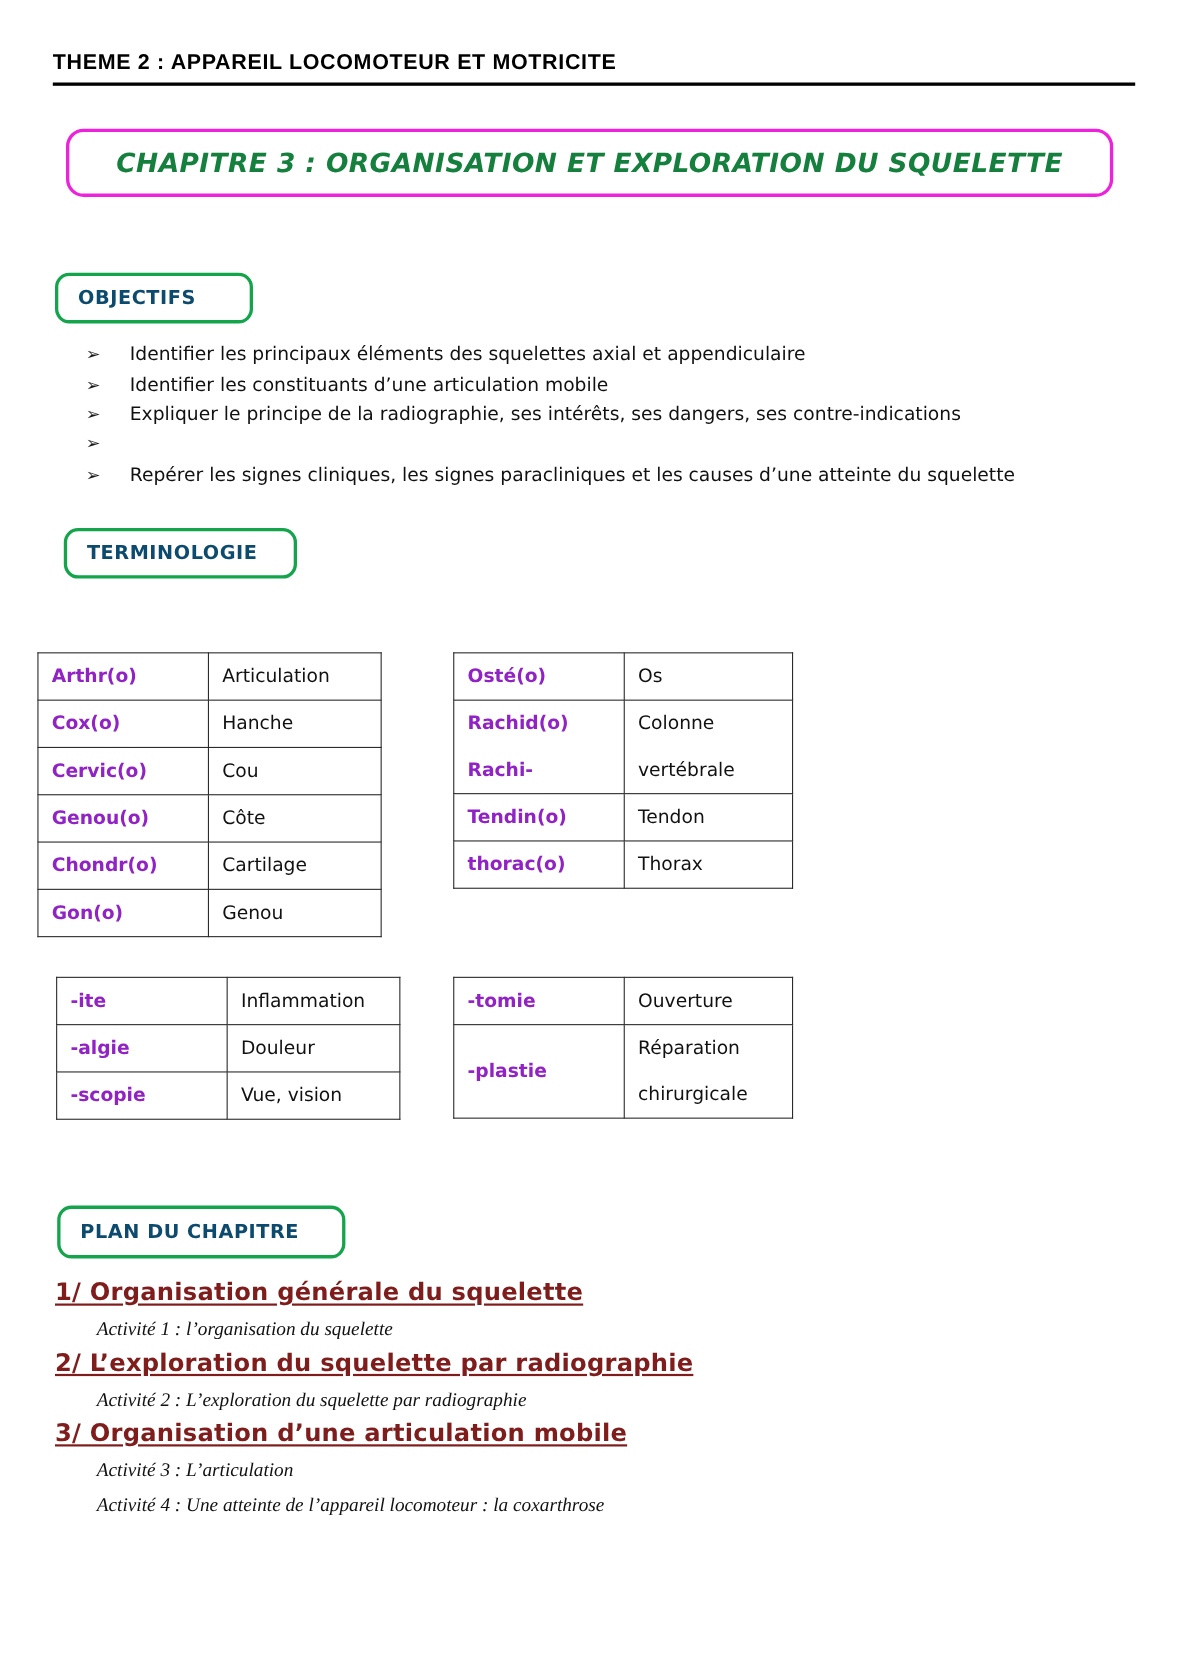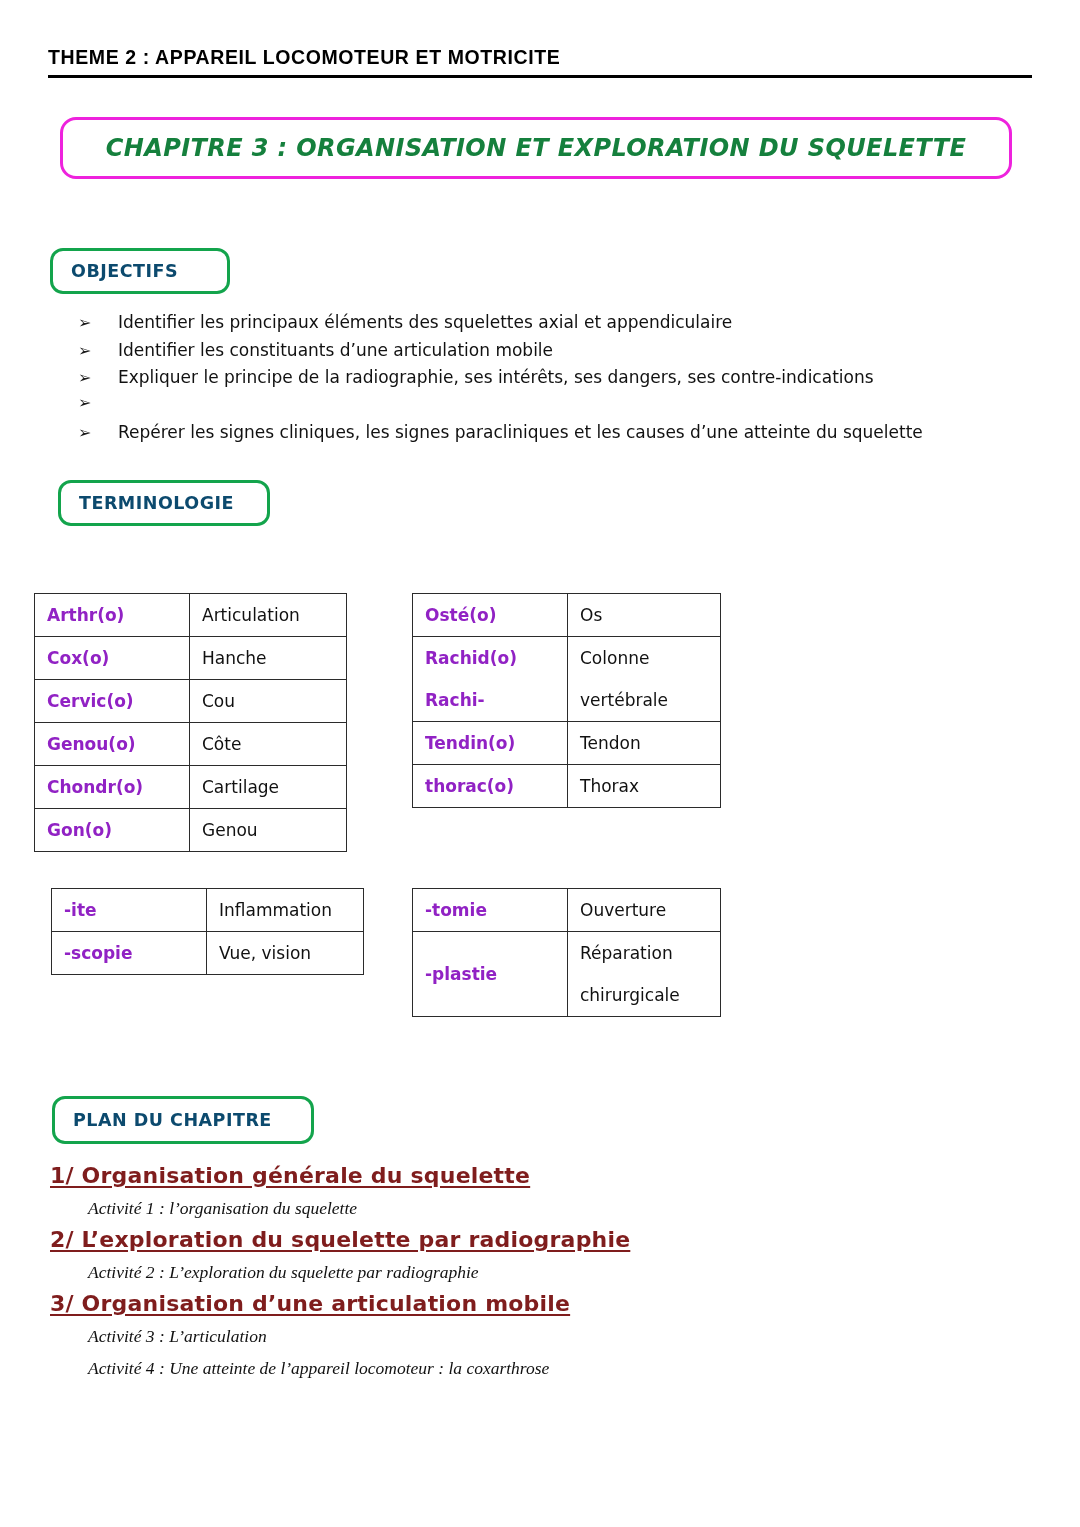--- a/index.html
+++ b/index.html
@@ -338,20 +338,28 @@
         <tr>
           <td class="term">
             <span class="cell-line">-ite</span>
           </td>
           <td class="def">
             <span class="cell-line">Inflammation</span>
           </td>
         </tr>
         <tr>
           <td class="term">
+            <span class="cell-line">-algie</span>
+          </td>
+          <td class="def">
+            <span class="cell-line">Douleur</span>
+          </td>
+        </tr>
+        <tr>
+          <td class="term">
             <span class="cell-line">-scopie</span>
           </td>
           <td class="def">
             <span class="cell-line">Vue, vision</span>
           </td>
         </tr>
       </tbody>
   </table>
 
   <table class="term-table" id="table-suffix-right">

